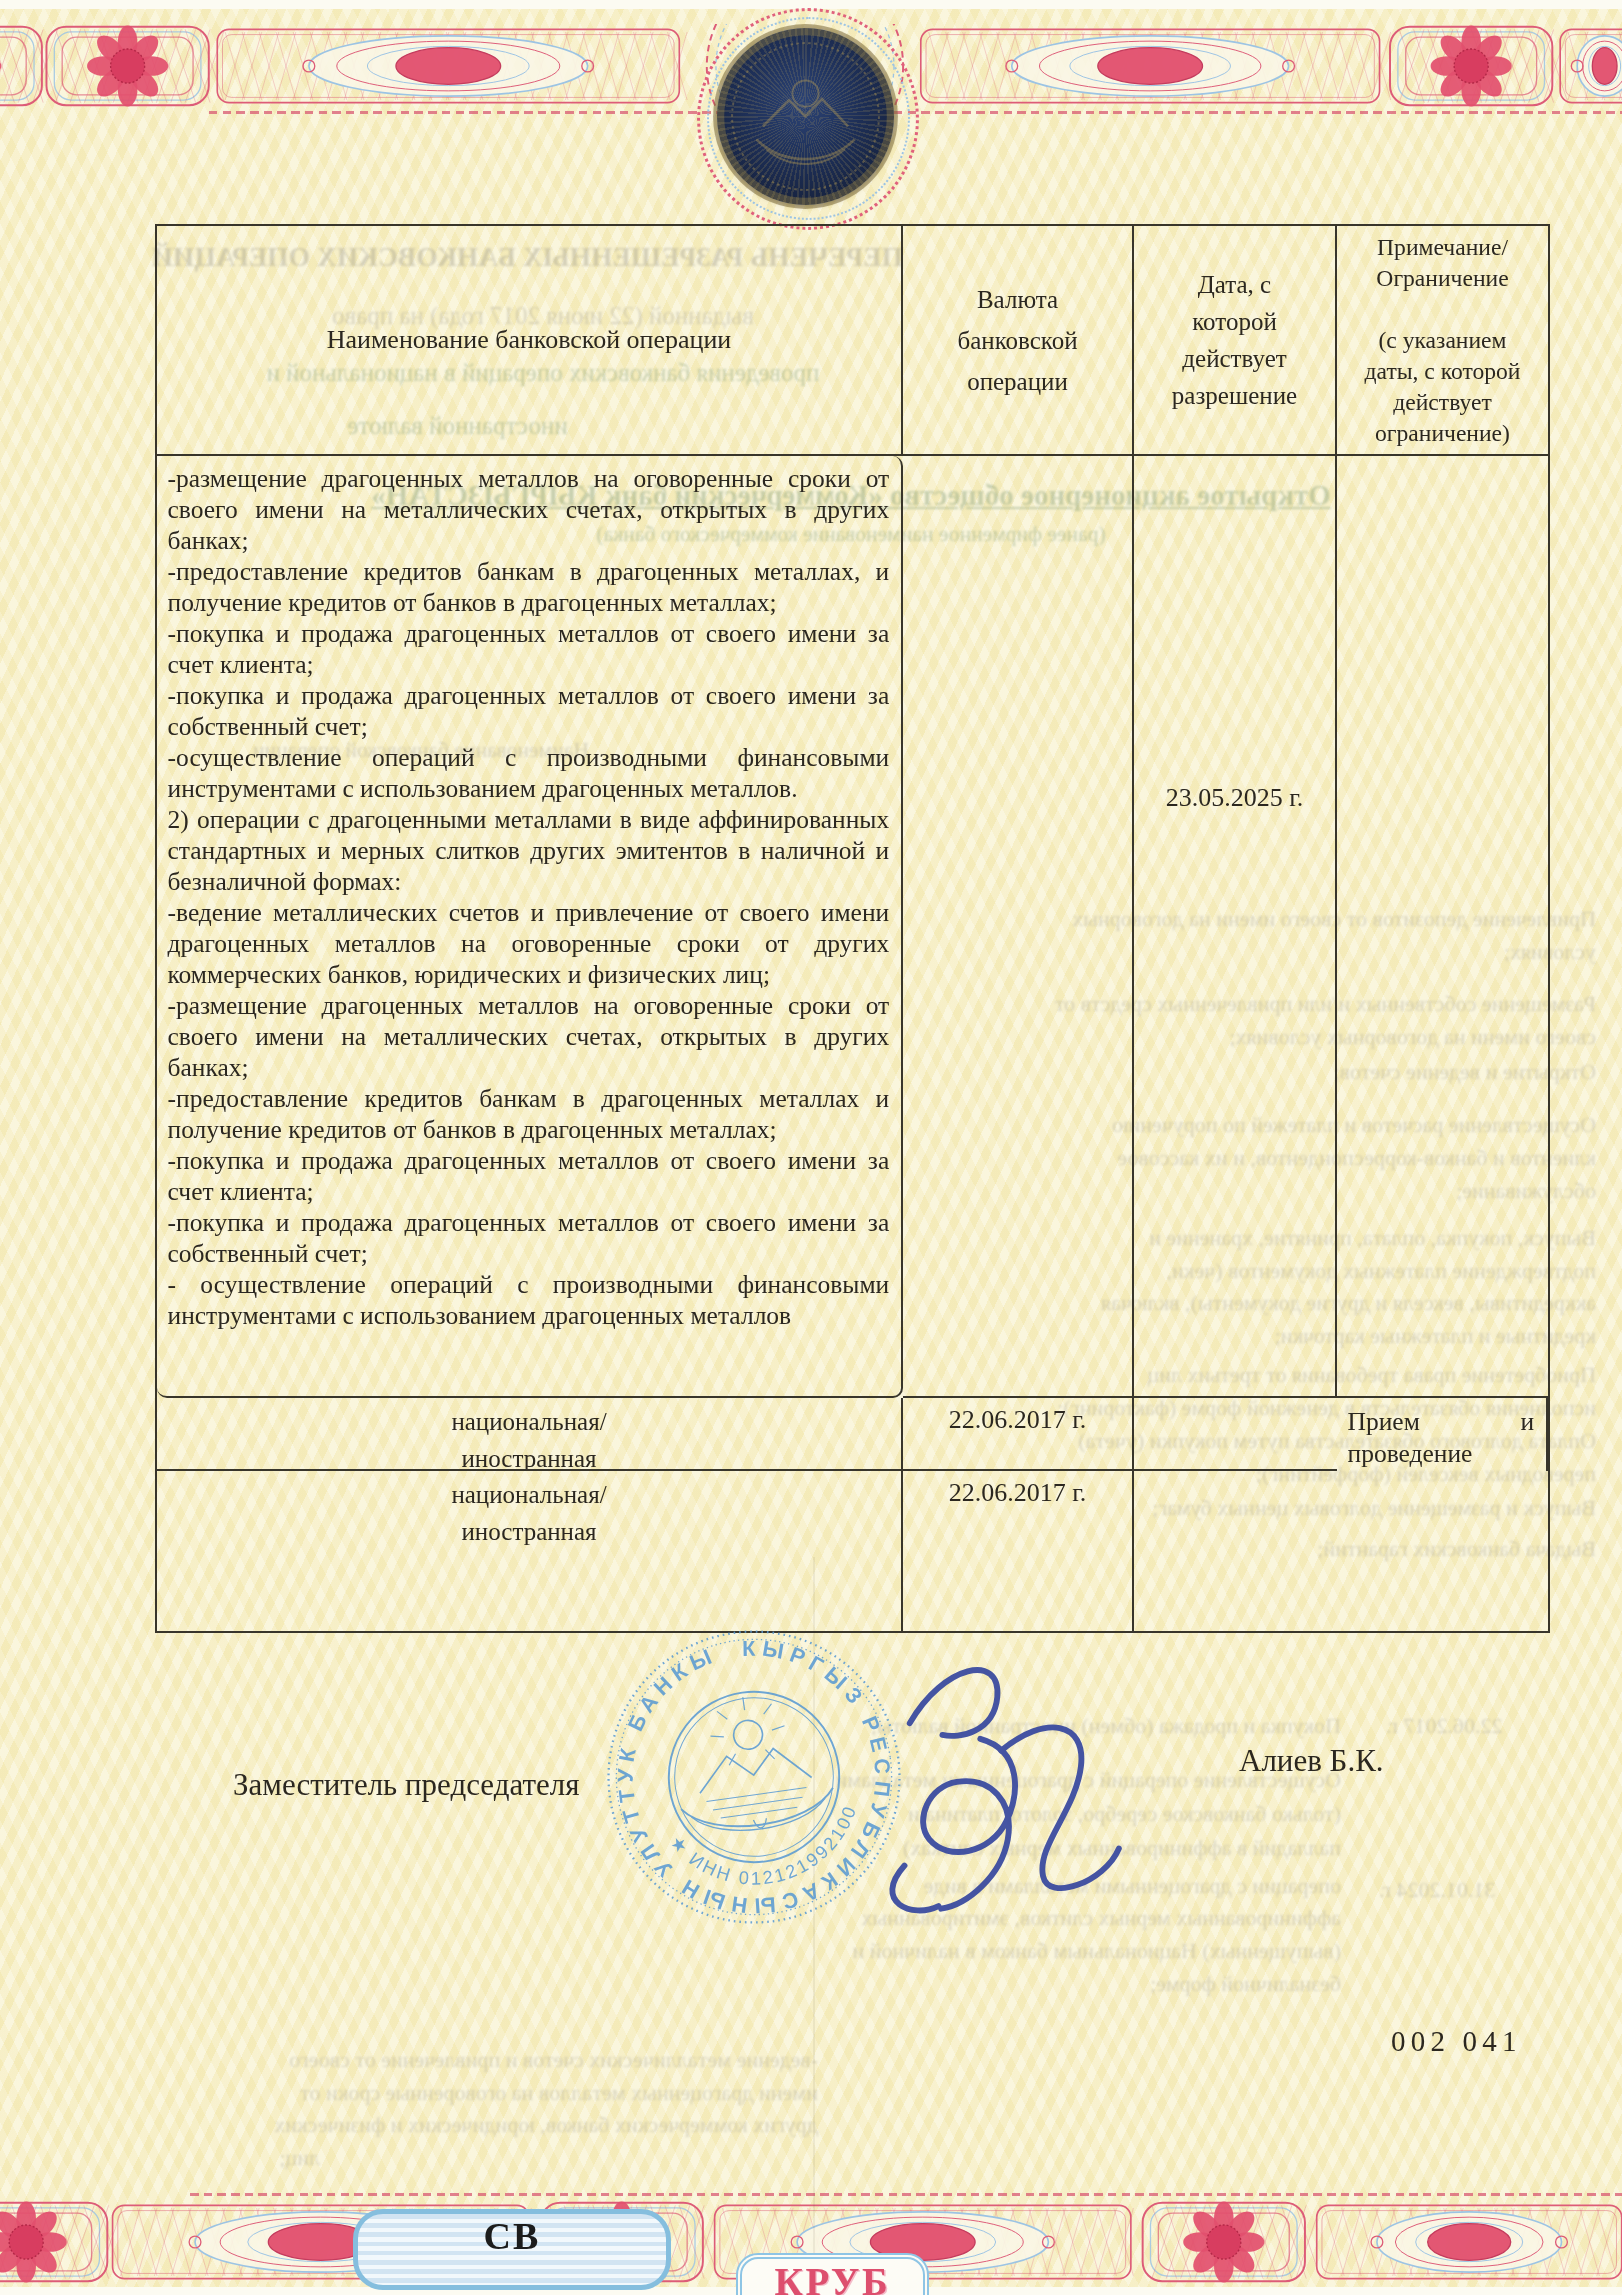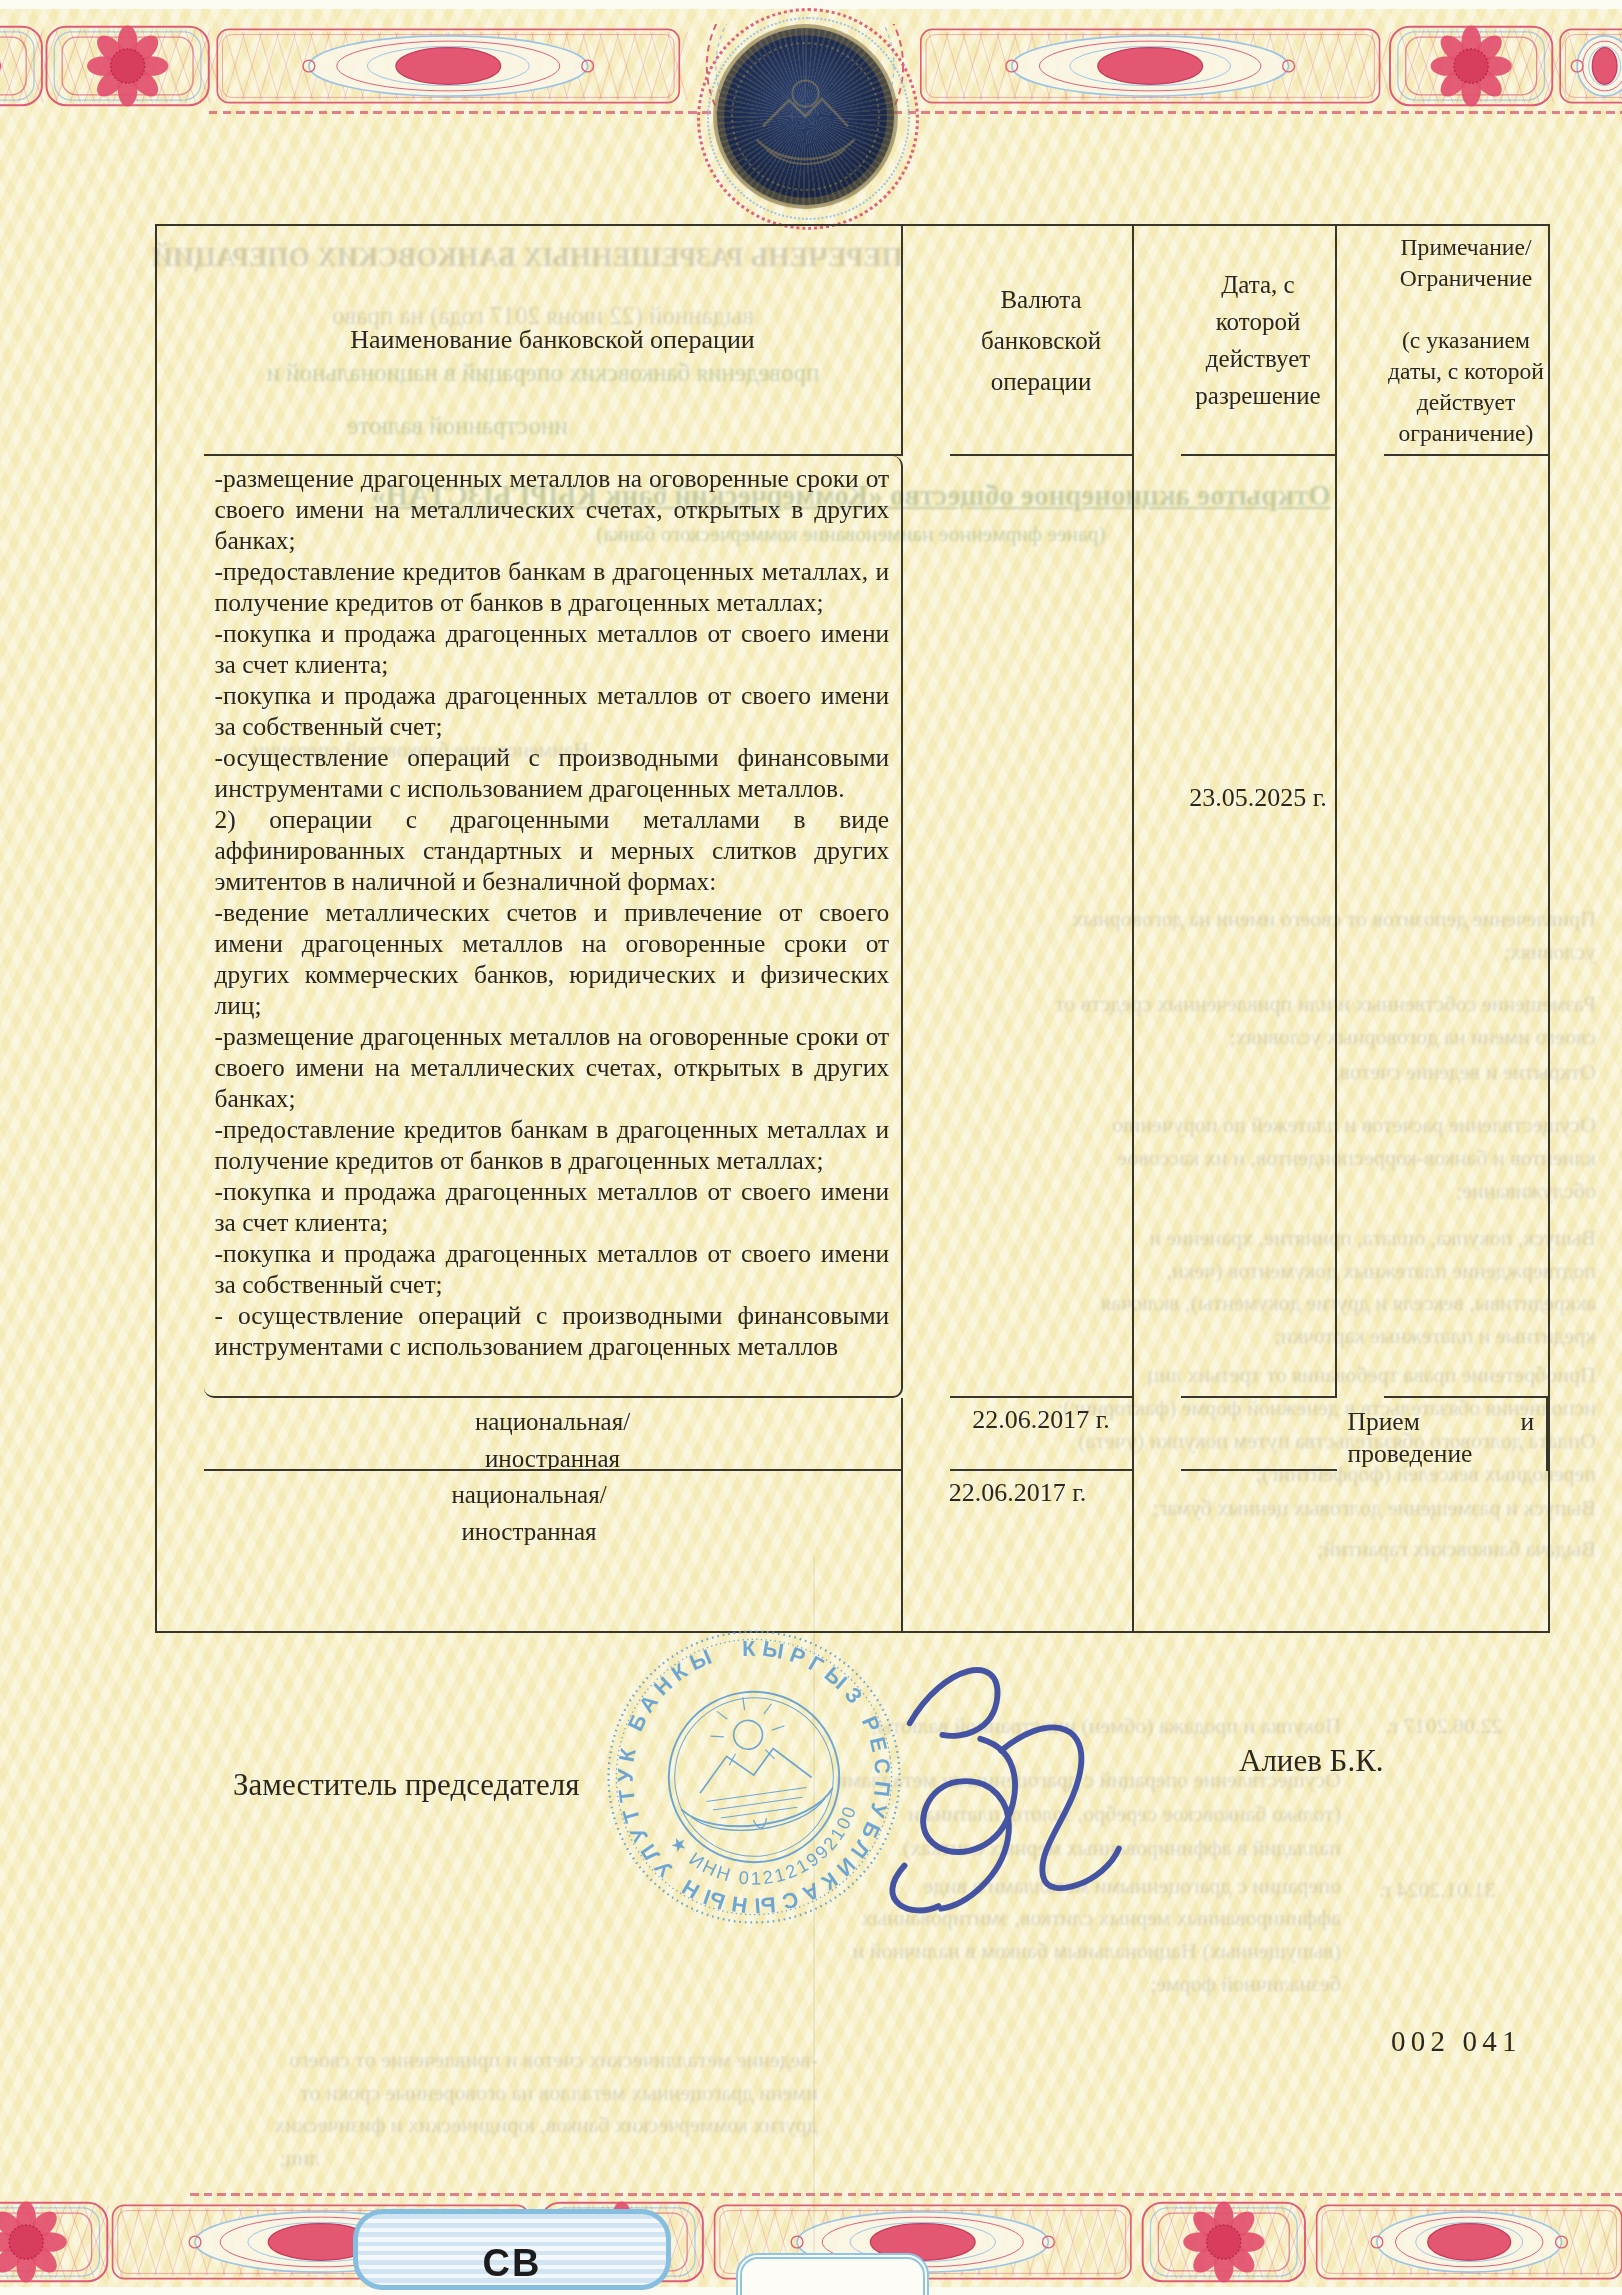--- a/index.html
+++ b/index.html
@@ -38,21 +38,21 @@
   .seal::before{content:"";position:absolute;inset:0;border-radius:50%;
     background:repeating-conic-gradient(rgba(198,172,92,.16) 0 1.6deg, transparent 1.6deg 4.2deg);}
   .seal svg{position:absolute;inset:0;opacity:.35;}
 
   
   .ops-table{position:absolute;left:155px;top:224px;width:1391px;z-index:3;
     display:grid;grid-template-columns:746px 231px 203px 211px;
     grid-template-rows:230px 942px 73px 160px;
     border:2px solid #38352b;}
   .ops-table>div{overflow:hidden;background:transparent;}
-  .br{border-right:2px solid #38352b;} .bb{border-bottom:2px solid #38352b;margin-left:47px;}
+  .br{border-right:2px solid #38352b;} .bb{border-bottom:2px solid #38352b;}
   .hc{display:flex;align-items:center;justify-content:center;text-align:center;}
   .preline{white-space:pre-line;}
   .h1{font-size:26px;}
   .h2{font-size:25px;line-height:41px;}
   .h3{font-size:25px;line-height:37px;}
   .h4{font-size:23.6px;line-height:31px;}
   .opscell{padding:6.5px 11.8px 0 10.5px;border-radius:10px;}
   .opscell p{margin:0;font-size:25.5px;line-height:31px;text-align:justify;}
   .r2c1{padding:3.9px 11.8px 0 10.5px;}
   .r2c1 p,.r3c1 p{margin:0;font-size:25.5px;text-align:justify;}
@@ -67,22 +67,22 @@
   
   .sig-title{position:absolute;left:233px;top:1767px;font-size:31px;z-index:3;}
   .sig-name{position:absolute;left:1239px;top:1743px;font-size:31px;z-index:3;}
   .page-code{position:absolute;left:1391px;top:2025px;font-size:29px;letter-spacing:5.2px;z-index:3;}
 
   .stamp{position:absolute;left:600px;top:1623px;width:308px;height:308px;z-index:4;
     transform:rotate(-8deg);opacity:.88;}
   .autograph{position:absolute;left:826px;top:1646px;width:340px;height:281px;z-index:5;}
 
   
-  .badge{position:absolute;z-index:3;display:flex;align-items:flex-end;justify-content:center;
-    font-family:Liberation Sans, sans-serif;font-weight:bold;color:#1c1c1c;}
+  .badge{position:absolute;z-index:3;display:flex;align-items:flex-start;justify-content:center;
+    font-family:Liberation Serif, serif;font-weight:bold;color:#1c1c1c;}
   .badge.stripes{top:2209px;height:71px;border:5.9px solid #85bede;border-radius:30px;
     background:repeating-linear-gradient(180deg,#d2e4f2 0 4.6px,#f2f8fc 4.6px 9.2px);}
   .badge.sv{left:353px;width:308px;font-size:38px;letter-spacing:2px;}
   .badge.num{left:989px;width:302px;font-size:37px;letter-spacing:1.3px;}
   .badge.krub{left:736px;top:2205px;width:181px;height:79px;border:6.5px double #8ec5e5;border-radius:22px;
     background:#fdfcf6;font-size:39px;color:#dd4f6e;text-shadow:1.3px 1.3px 0 #f3bcc9;letter-spacing:2.6px;margin-top:48px;}
 
   .crease{position:absolute;left:813px;top:1557px;width:2px;height:733px;background:rgba(90,80,50,.08);z-index:2;}
 </style>
 </head>

